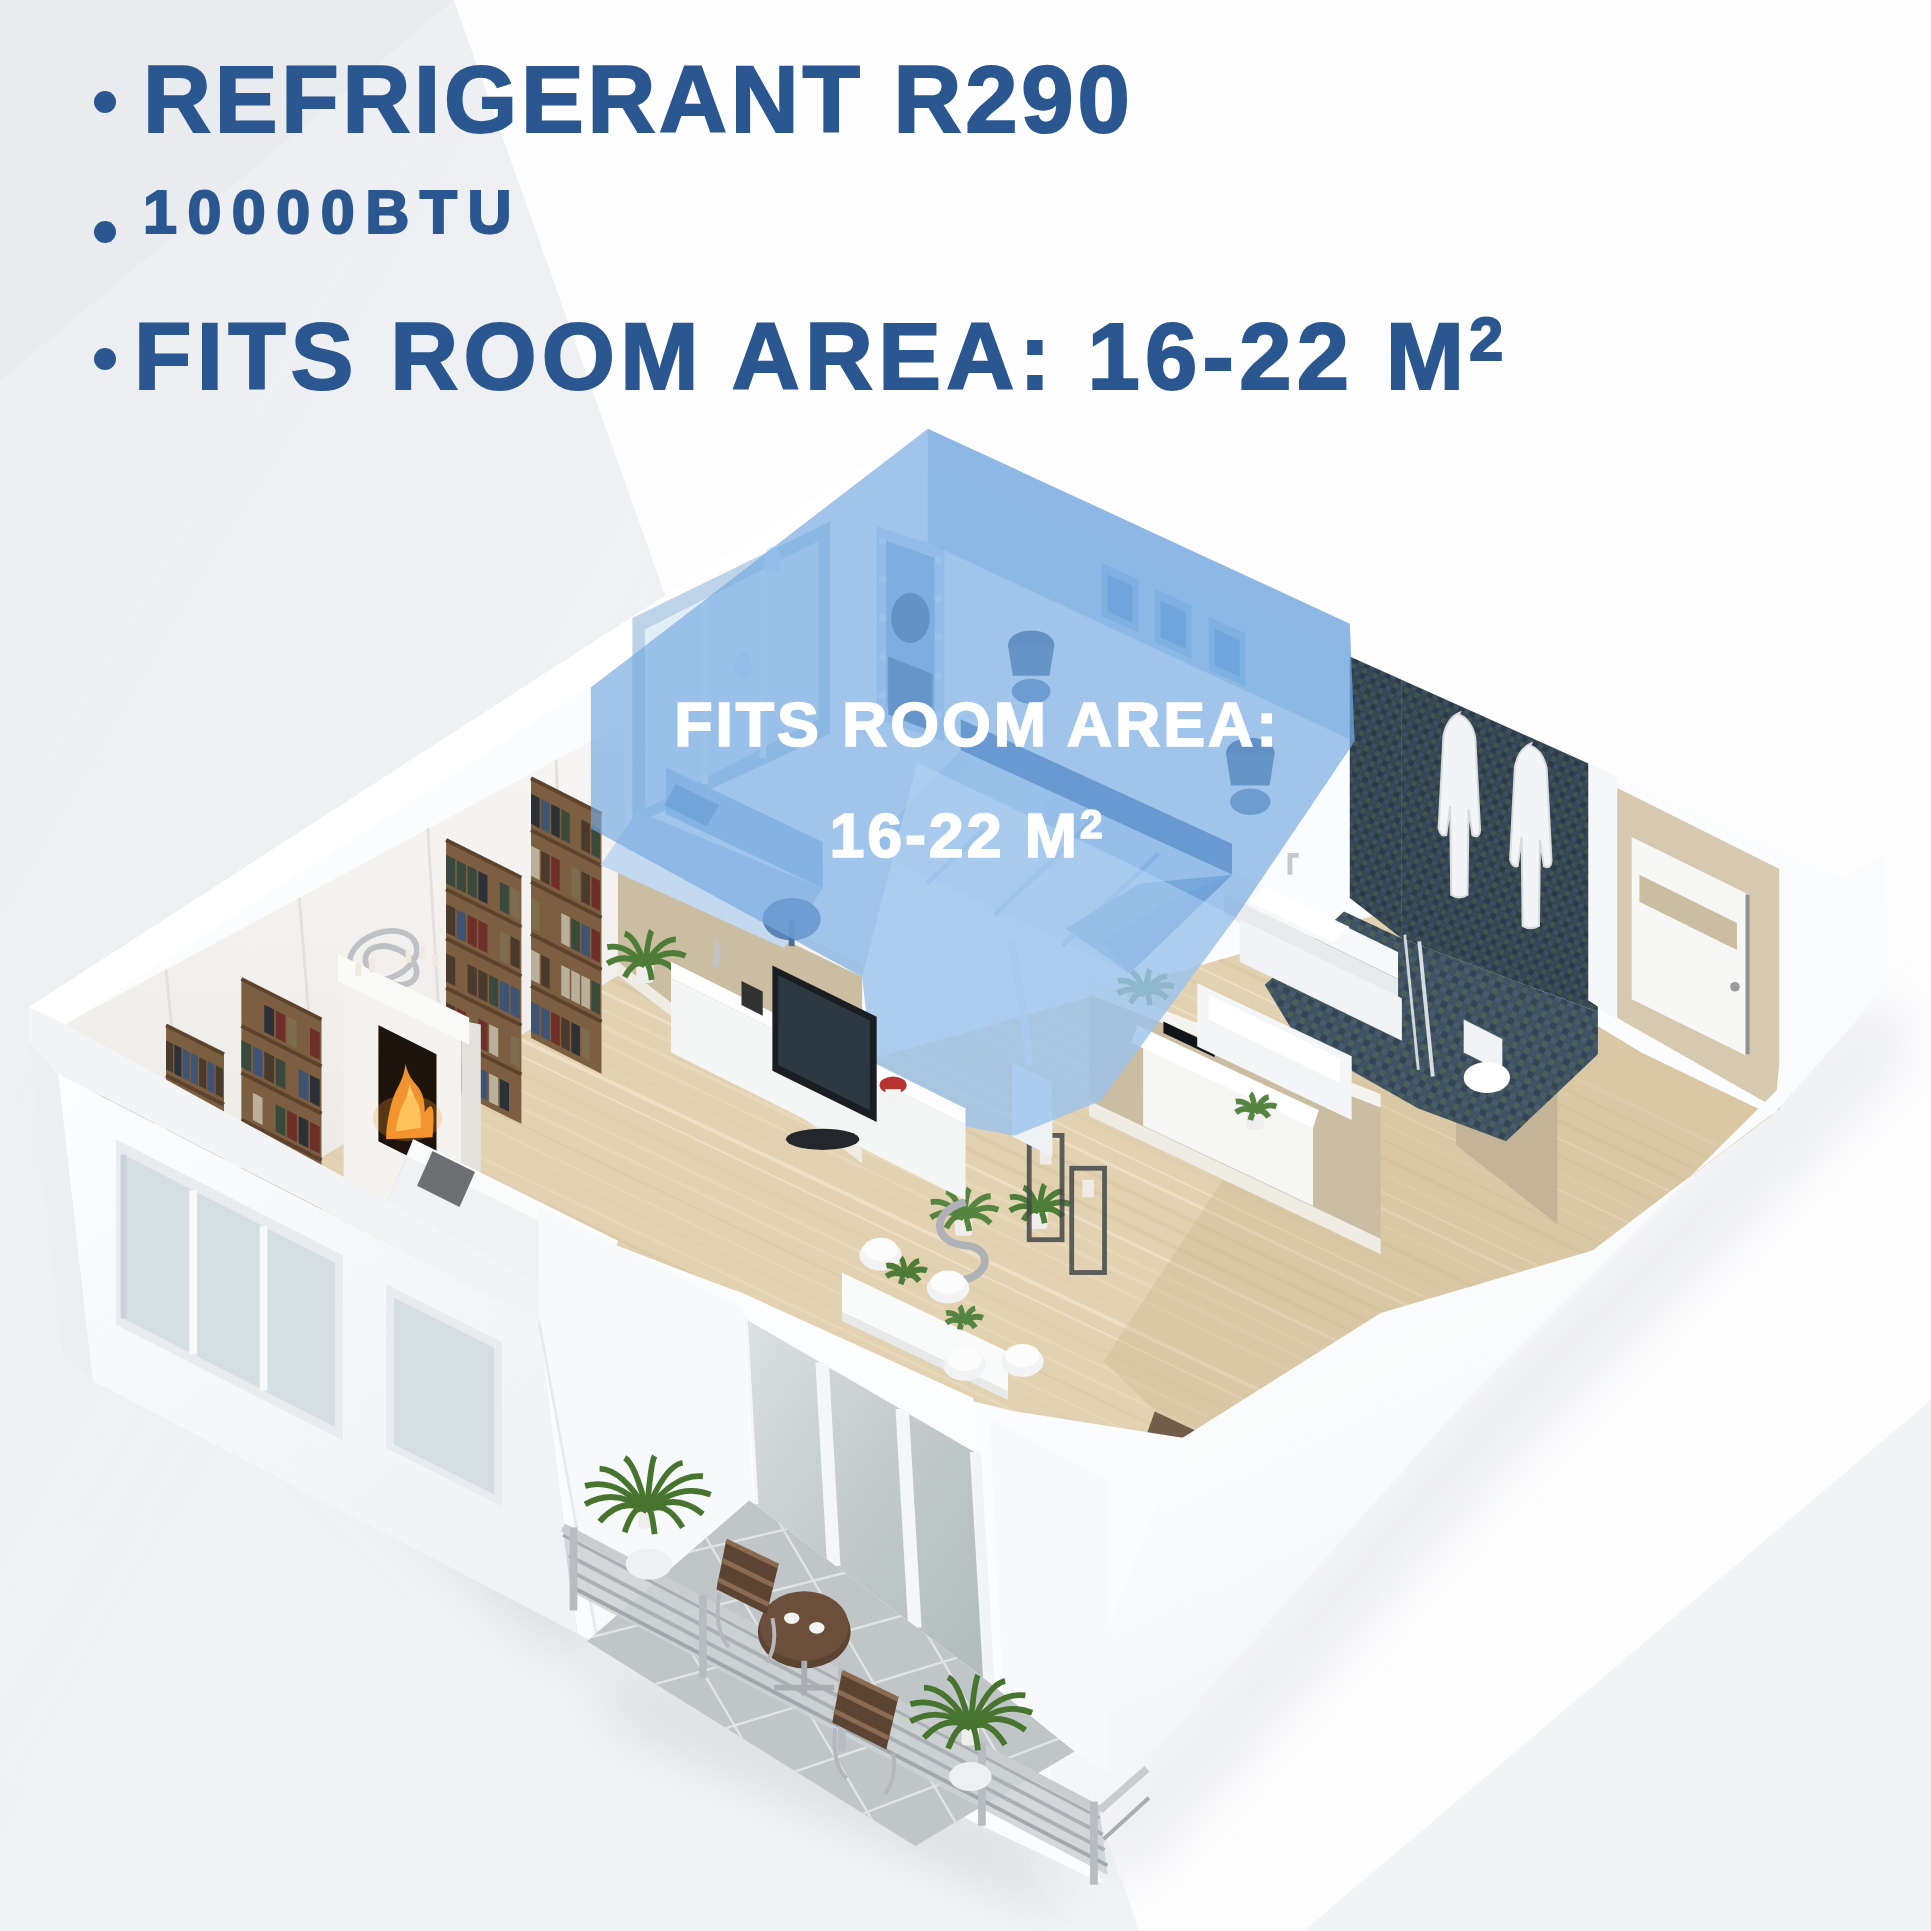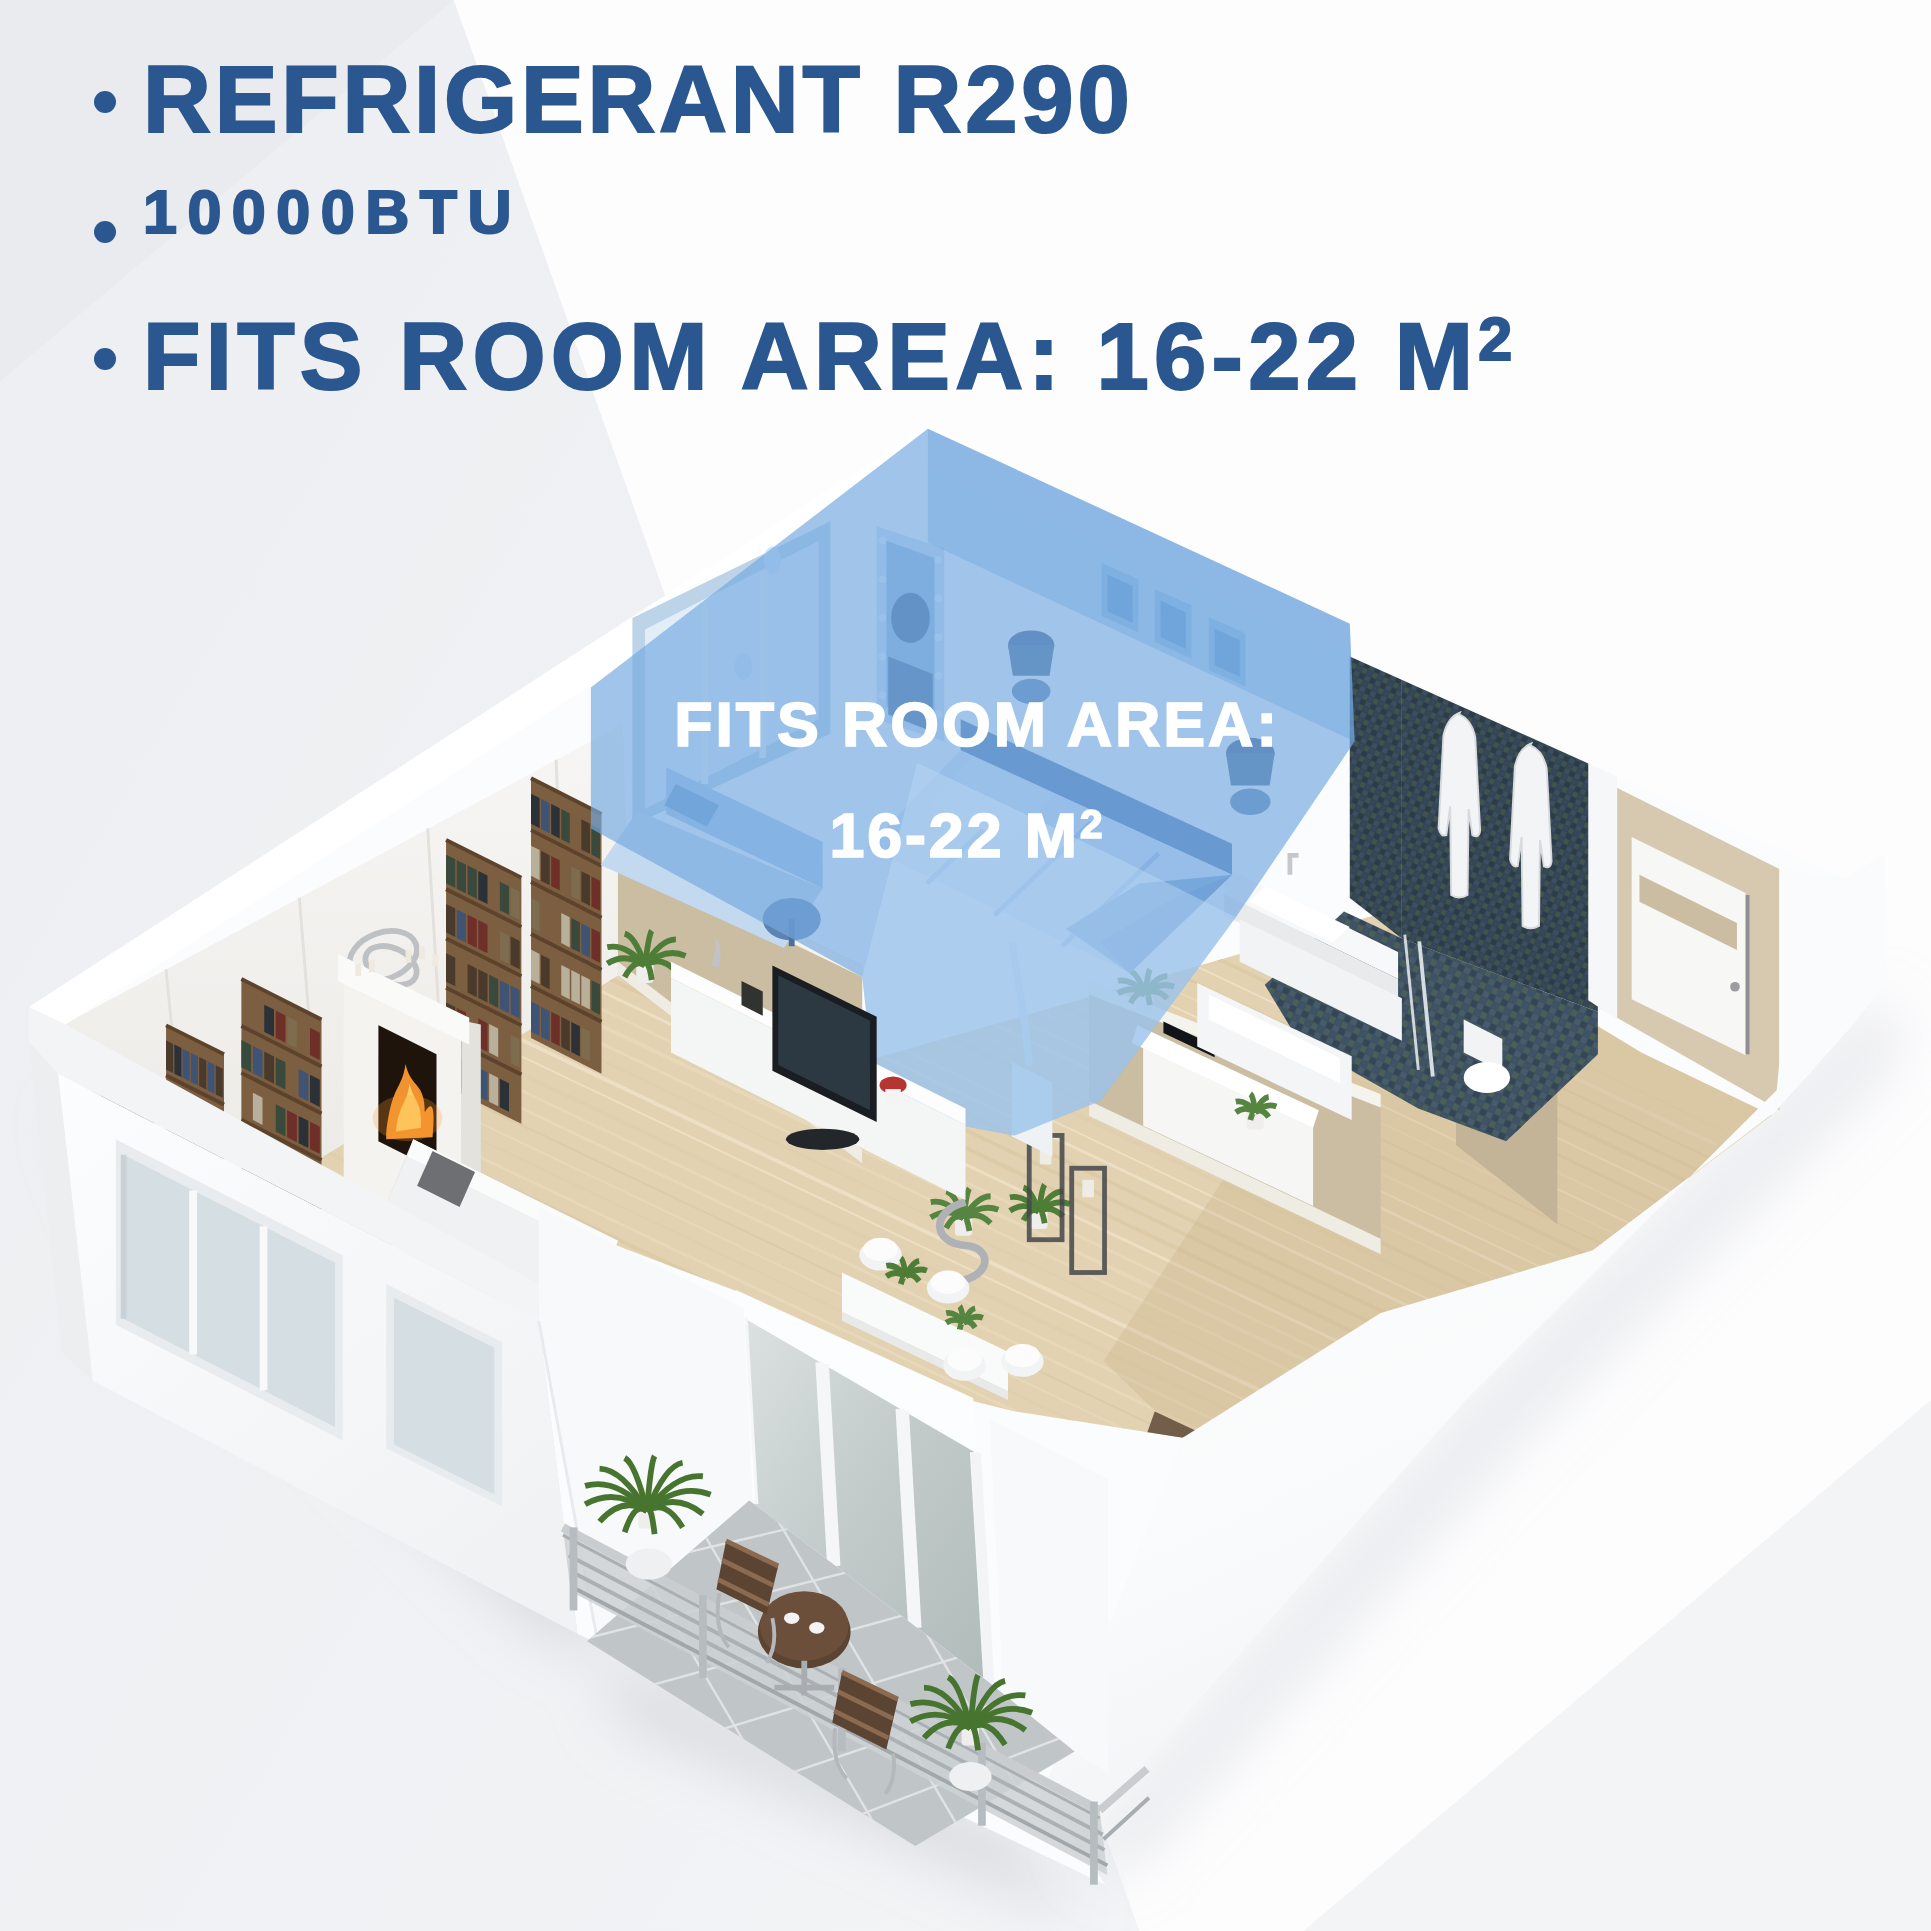--- a/index.html
+++ b/index.html
@@ -627,15 +627,15 @@
         <text x="1012" y="773" font-size="65" letter-spacing="3">FITS ROOM AREA:</text>
         <text x="1002" y="888" font-size="65" letter-spacing="3">16-22 M<tspan font-size="42" dy="-20">2</tspan></text>
       </g>
 </svg>
 <div class="hl">
   <div class="b" style="left:94px;top:91px;"></div>
   <div class="l" style="left:143px;top:46px;font-size:94px;letter-spacing:3.8px;text-align:right;">REFRIGERANT R290</div>
   <div class="b" style="left:94px;top:221px;"></div>
   <div class="l" style="left:143px;top:177px;font-size:61px;letter-spacing:10.5px;">10000BTU</div>
   <div class="b" style="left:94px;top:348px;"></div>
-  <div class="l" style="left:143px;top:303px;font-size:94px;letter-spacing:5.3px;">FITS ROOM AREA: 16-22 M<span style="font-size:61px;vertical-align:29px;letter-spacing:0;">2</span></div>
+  <div class="l" style="left:134px;top:303px;font-size:94px;letter-spacing:5.3px;">FITS ROOM AREA: 16-22 M<span style="font-size:61px;vertical-align:29px;letter-spacing:0;">2</span></div>
 </div>
 </div>
 
 </body></html>

